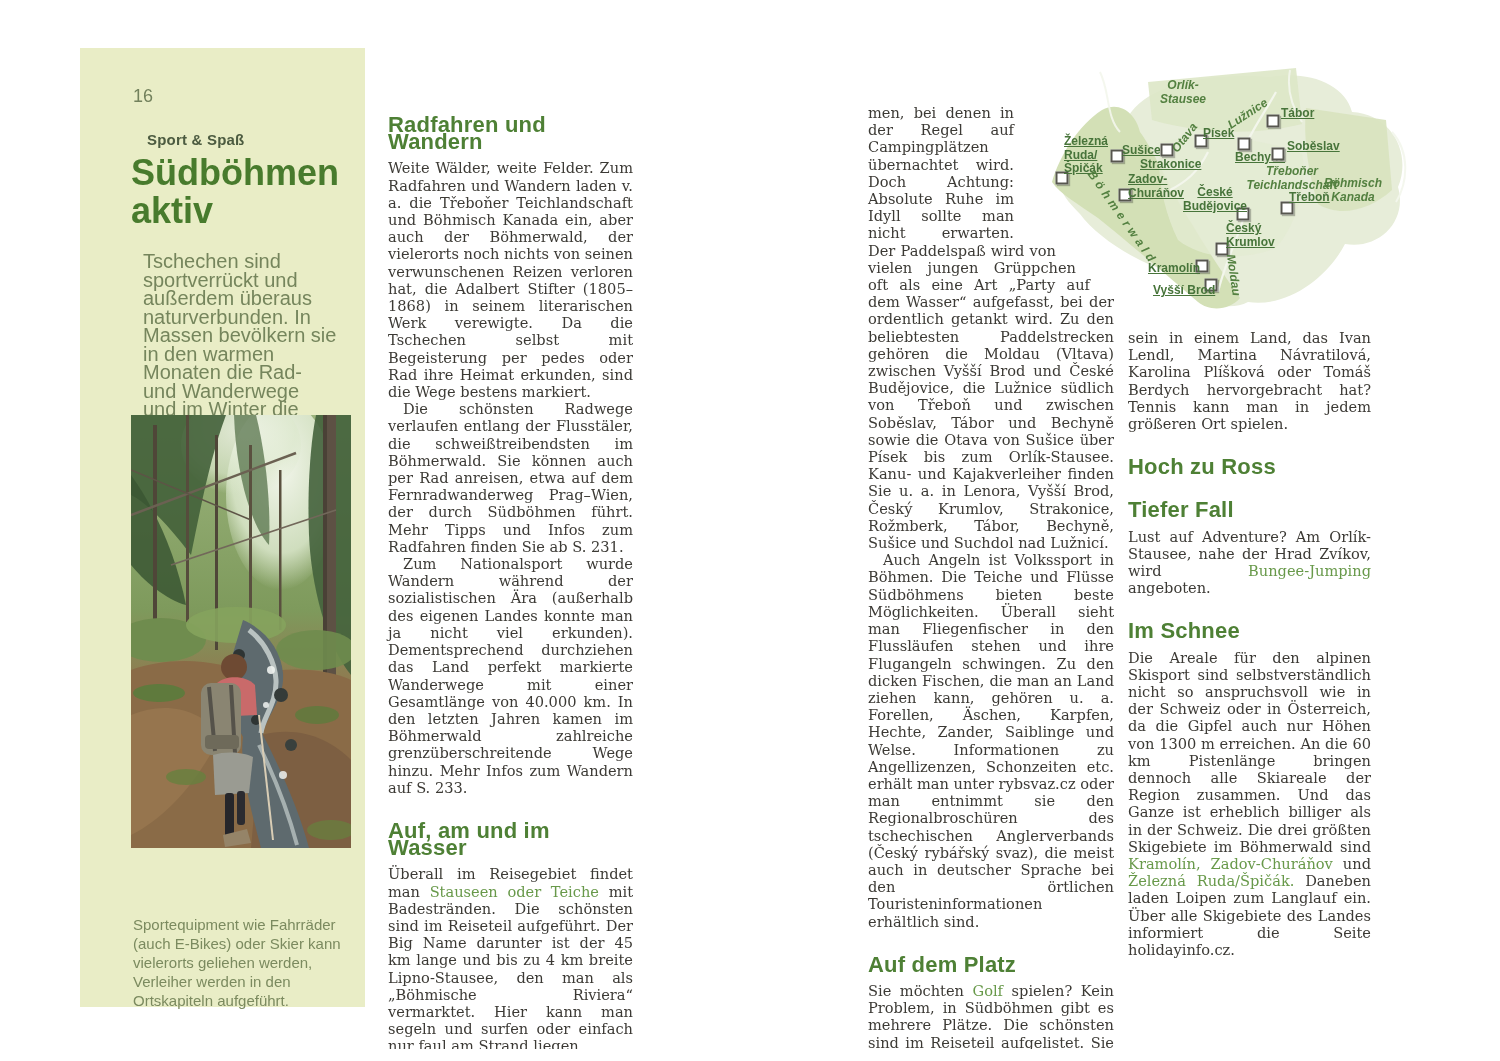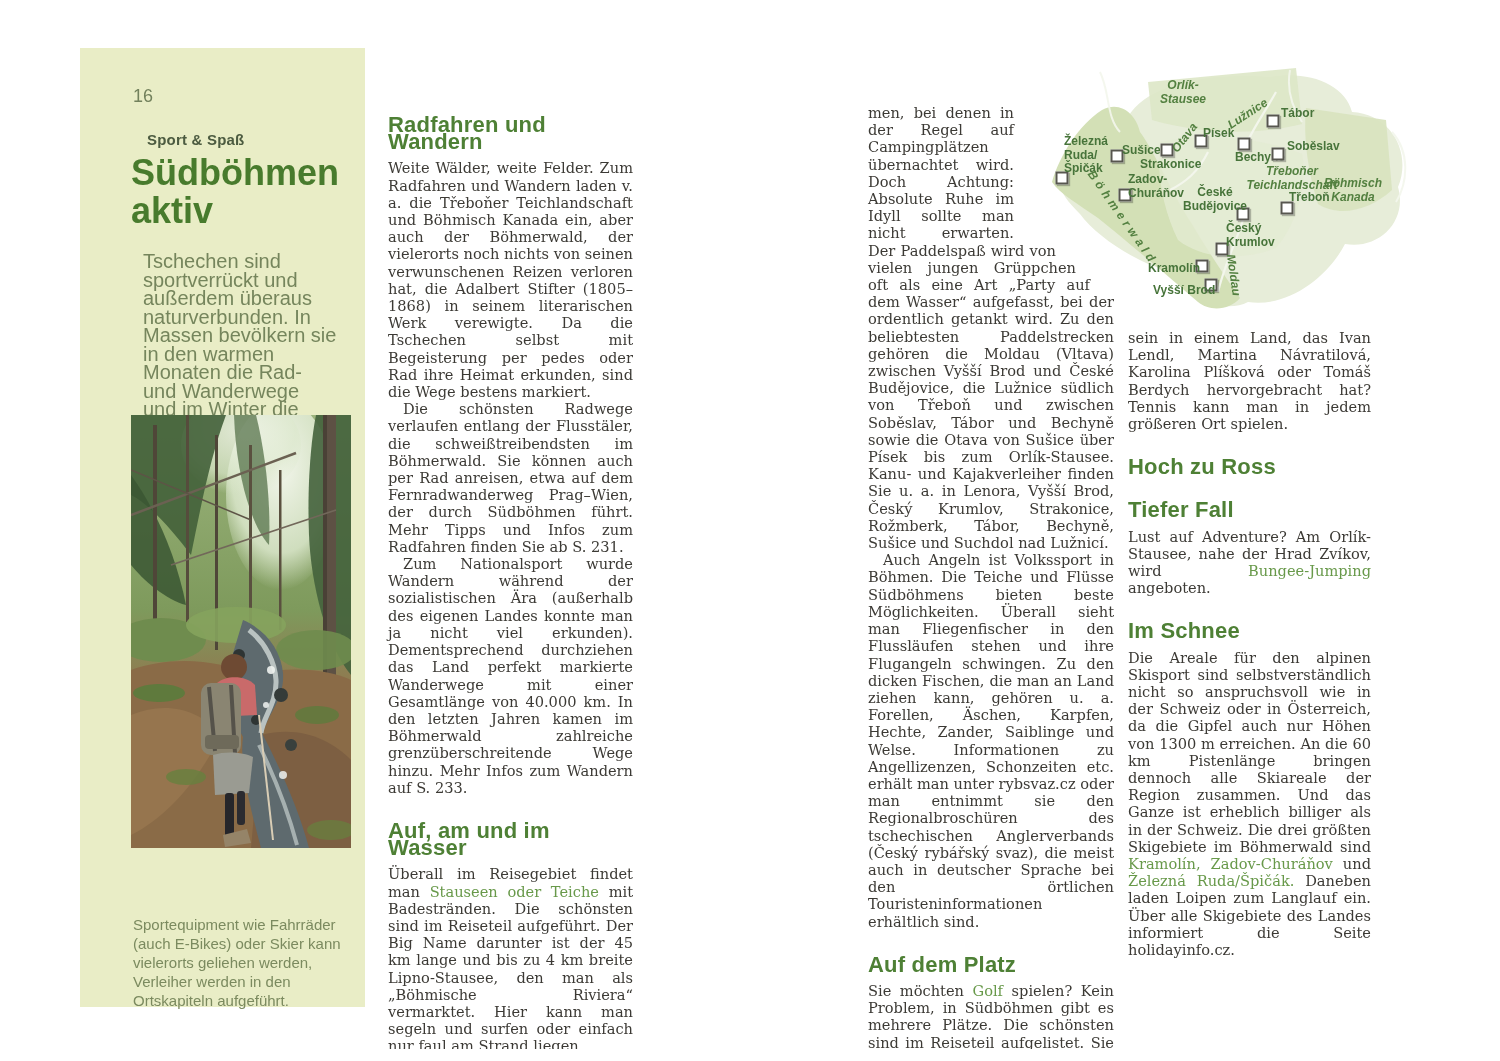--- a/index.html
+++ b/index.html
@@ -30,21 +30,21 @@
   .col-4{left:1128px;top:329px;width:243px;}
   .st{float:right;clear:right;}
   .st1{width:100px;height:121px;}
   .st2{width:58px;height:18px;}
   .st3{width:38px;height:17px;}
   .st4{width:24px;height:17px;}
   
   .map{position:absolute;left:1040px;top:62px;width:430px;height:252px;}
   .map svg{position:absolute;left:0;top:0;}
   .mtown{position:absolute;font-family:"Liberation Sans",sans-serif;
-         font-weight:700;font-size:12px;line-height:13.5px;color:#47743a;white-space:nowrap;}
+         font-weight:700;font-size:12px;line-height:13.5px;color:#47743a;white-space:nowrap;text-decoration:underline;}
   .mgeo{position:absolute;font-family:"Liberation Sans",sans-serif;font-style:italic;
         font-weight:600;font-size:12px;line-height:13.5px;color:#538040;
         transform-origin:center center;white-space:nowrap;text-align:center;}
   .marker{position:absolute;width:9px;height:9px;background:#fff;
           border:2px solid #57564f;box-shadow:1.5px 1.5px 1px rgba(0,0,0,.25);
           transform:translate(-50%,-50%);}
 </style>
 </head>
 <body>
 

